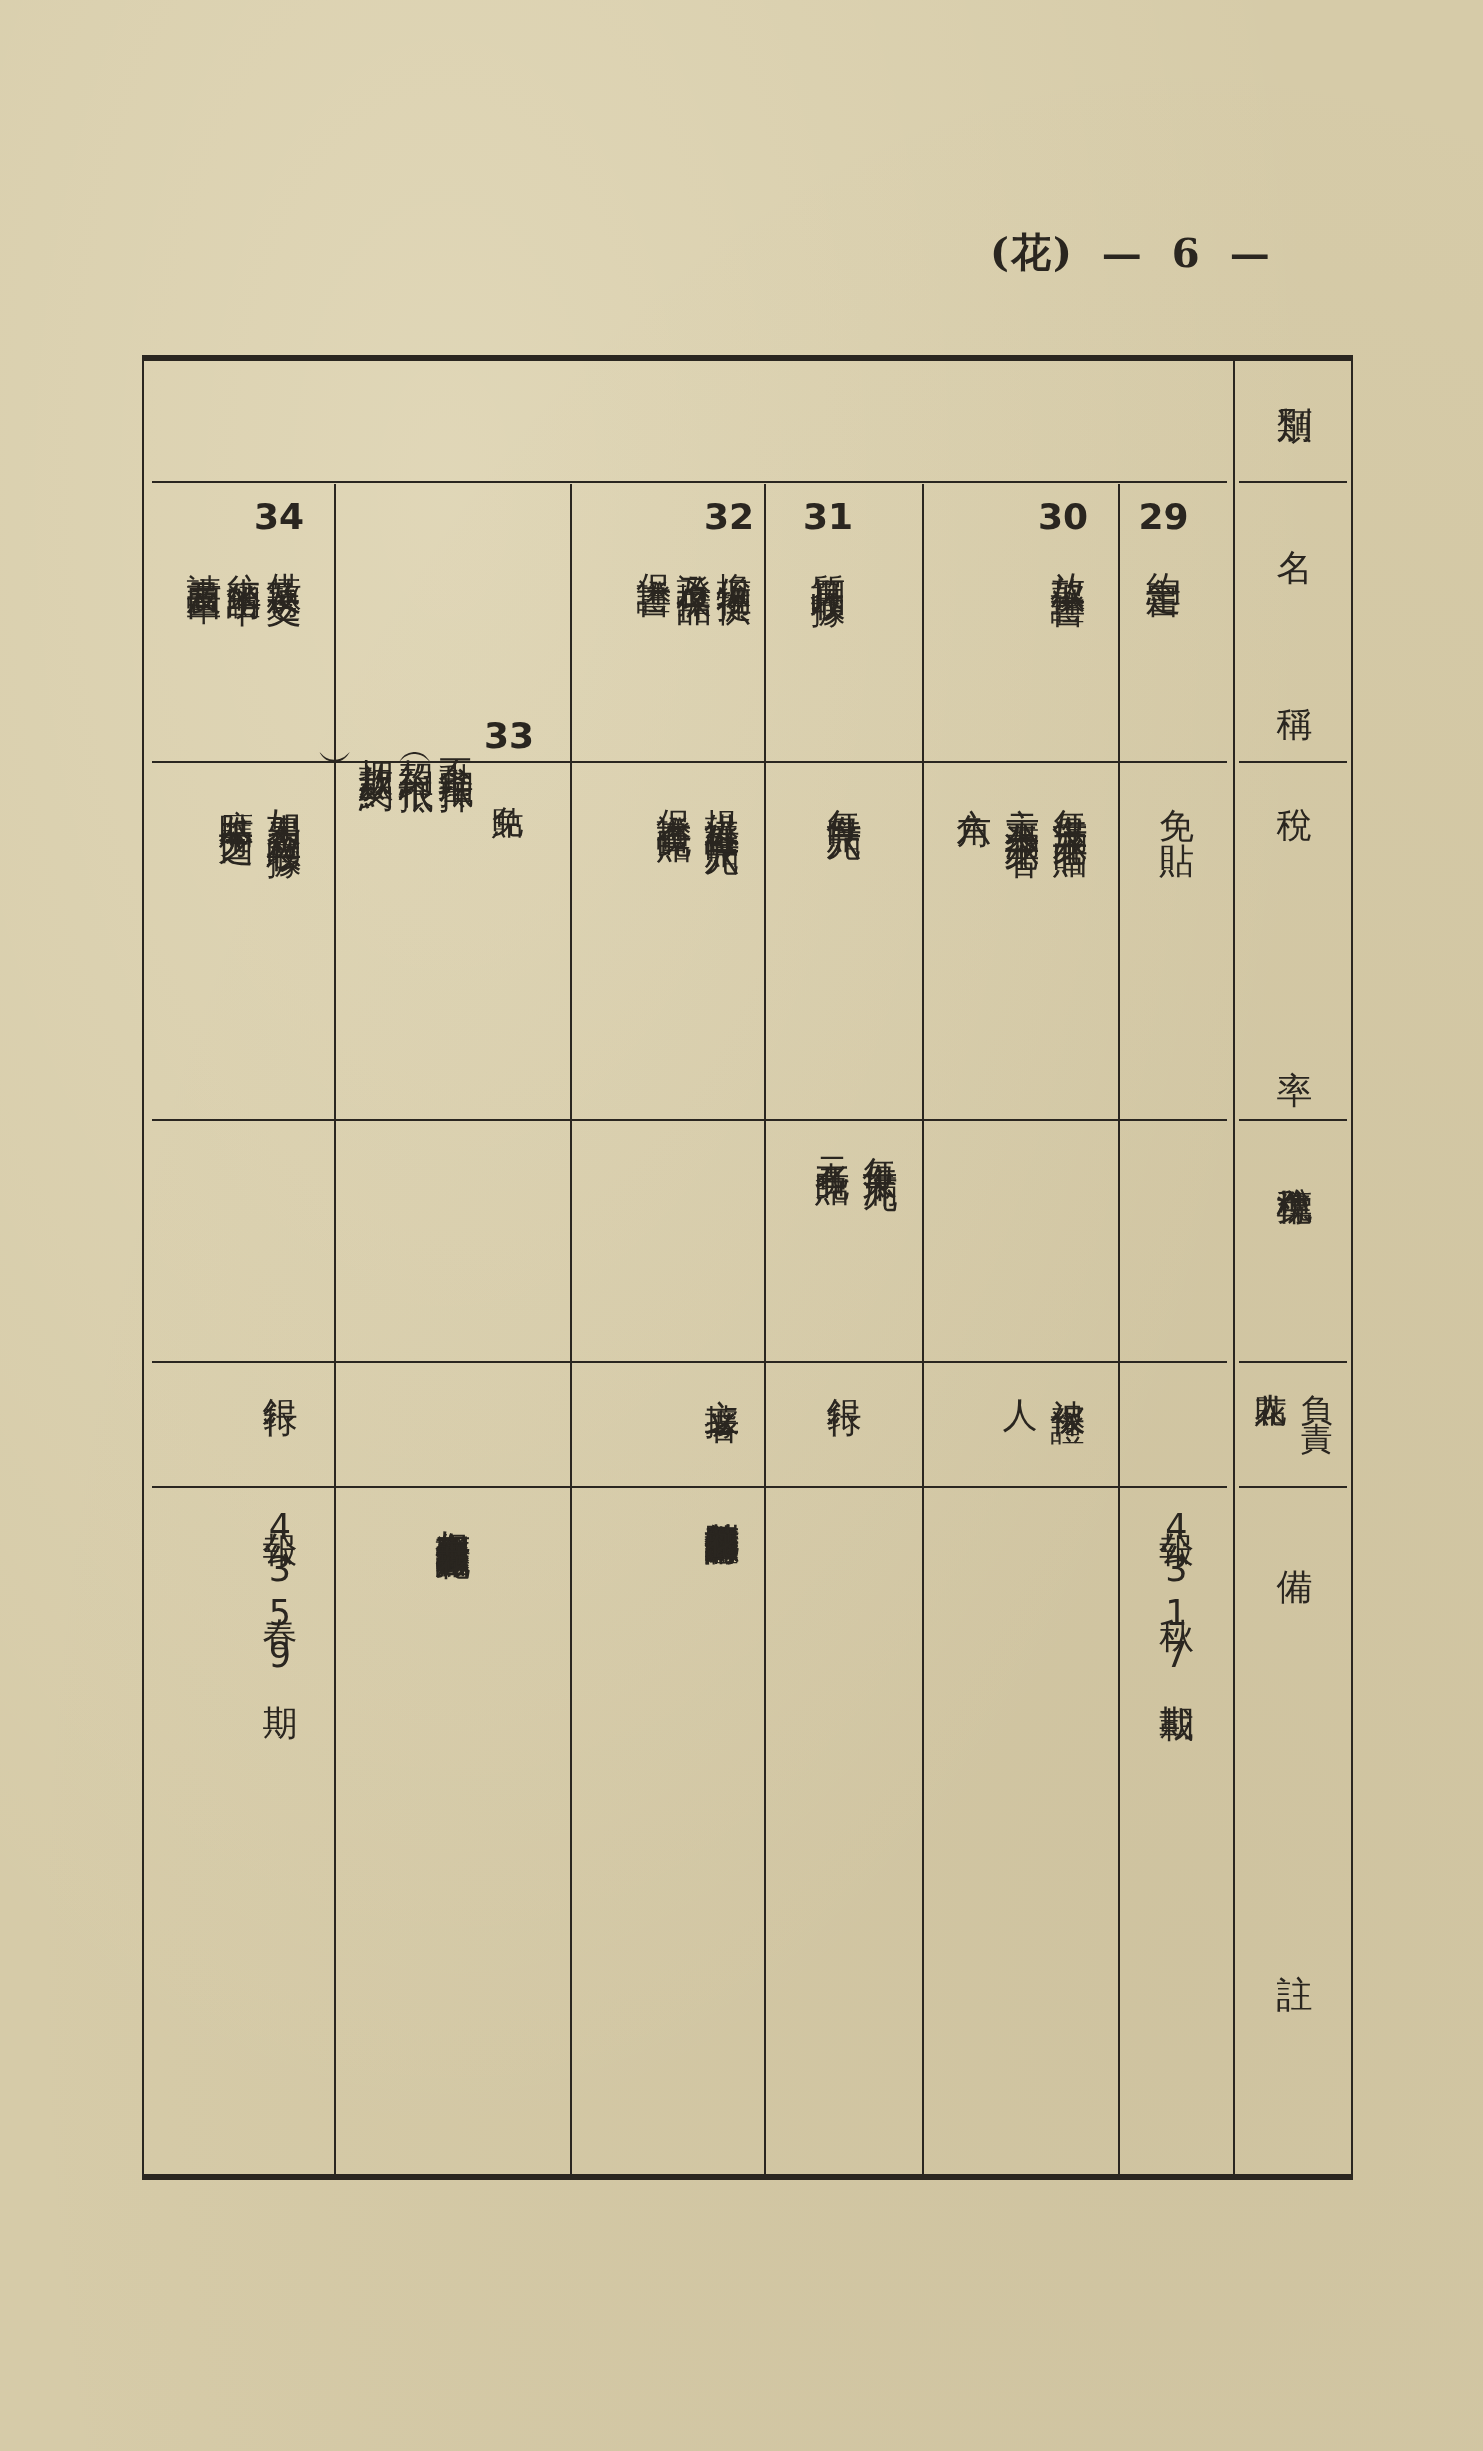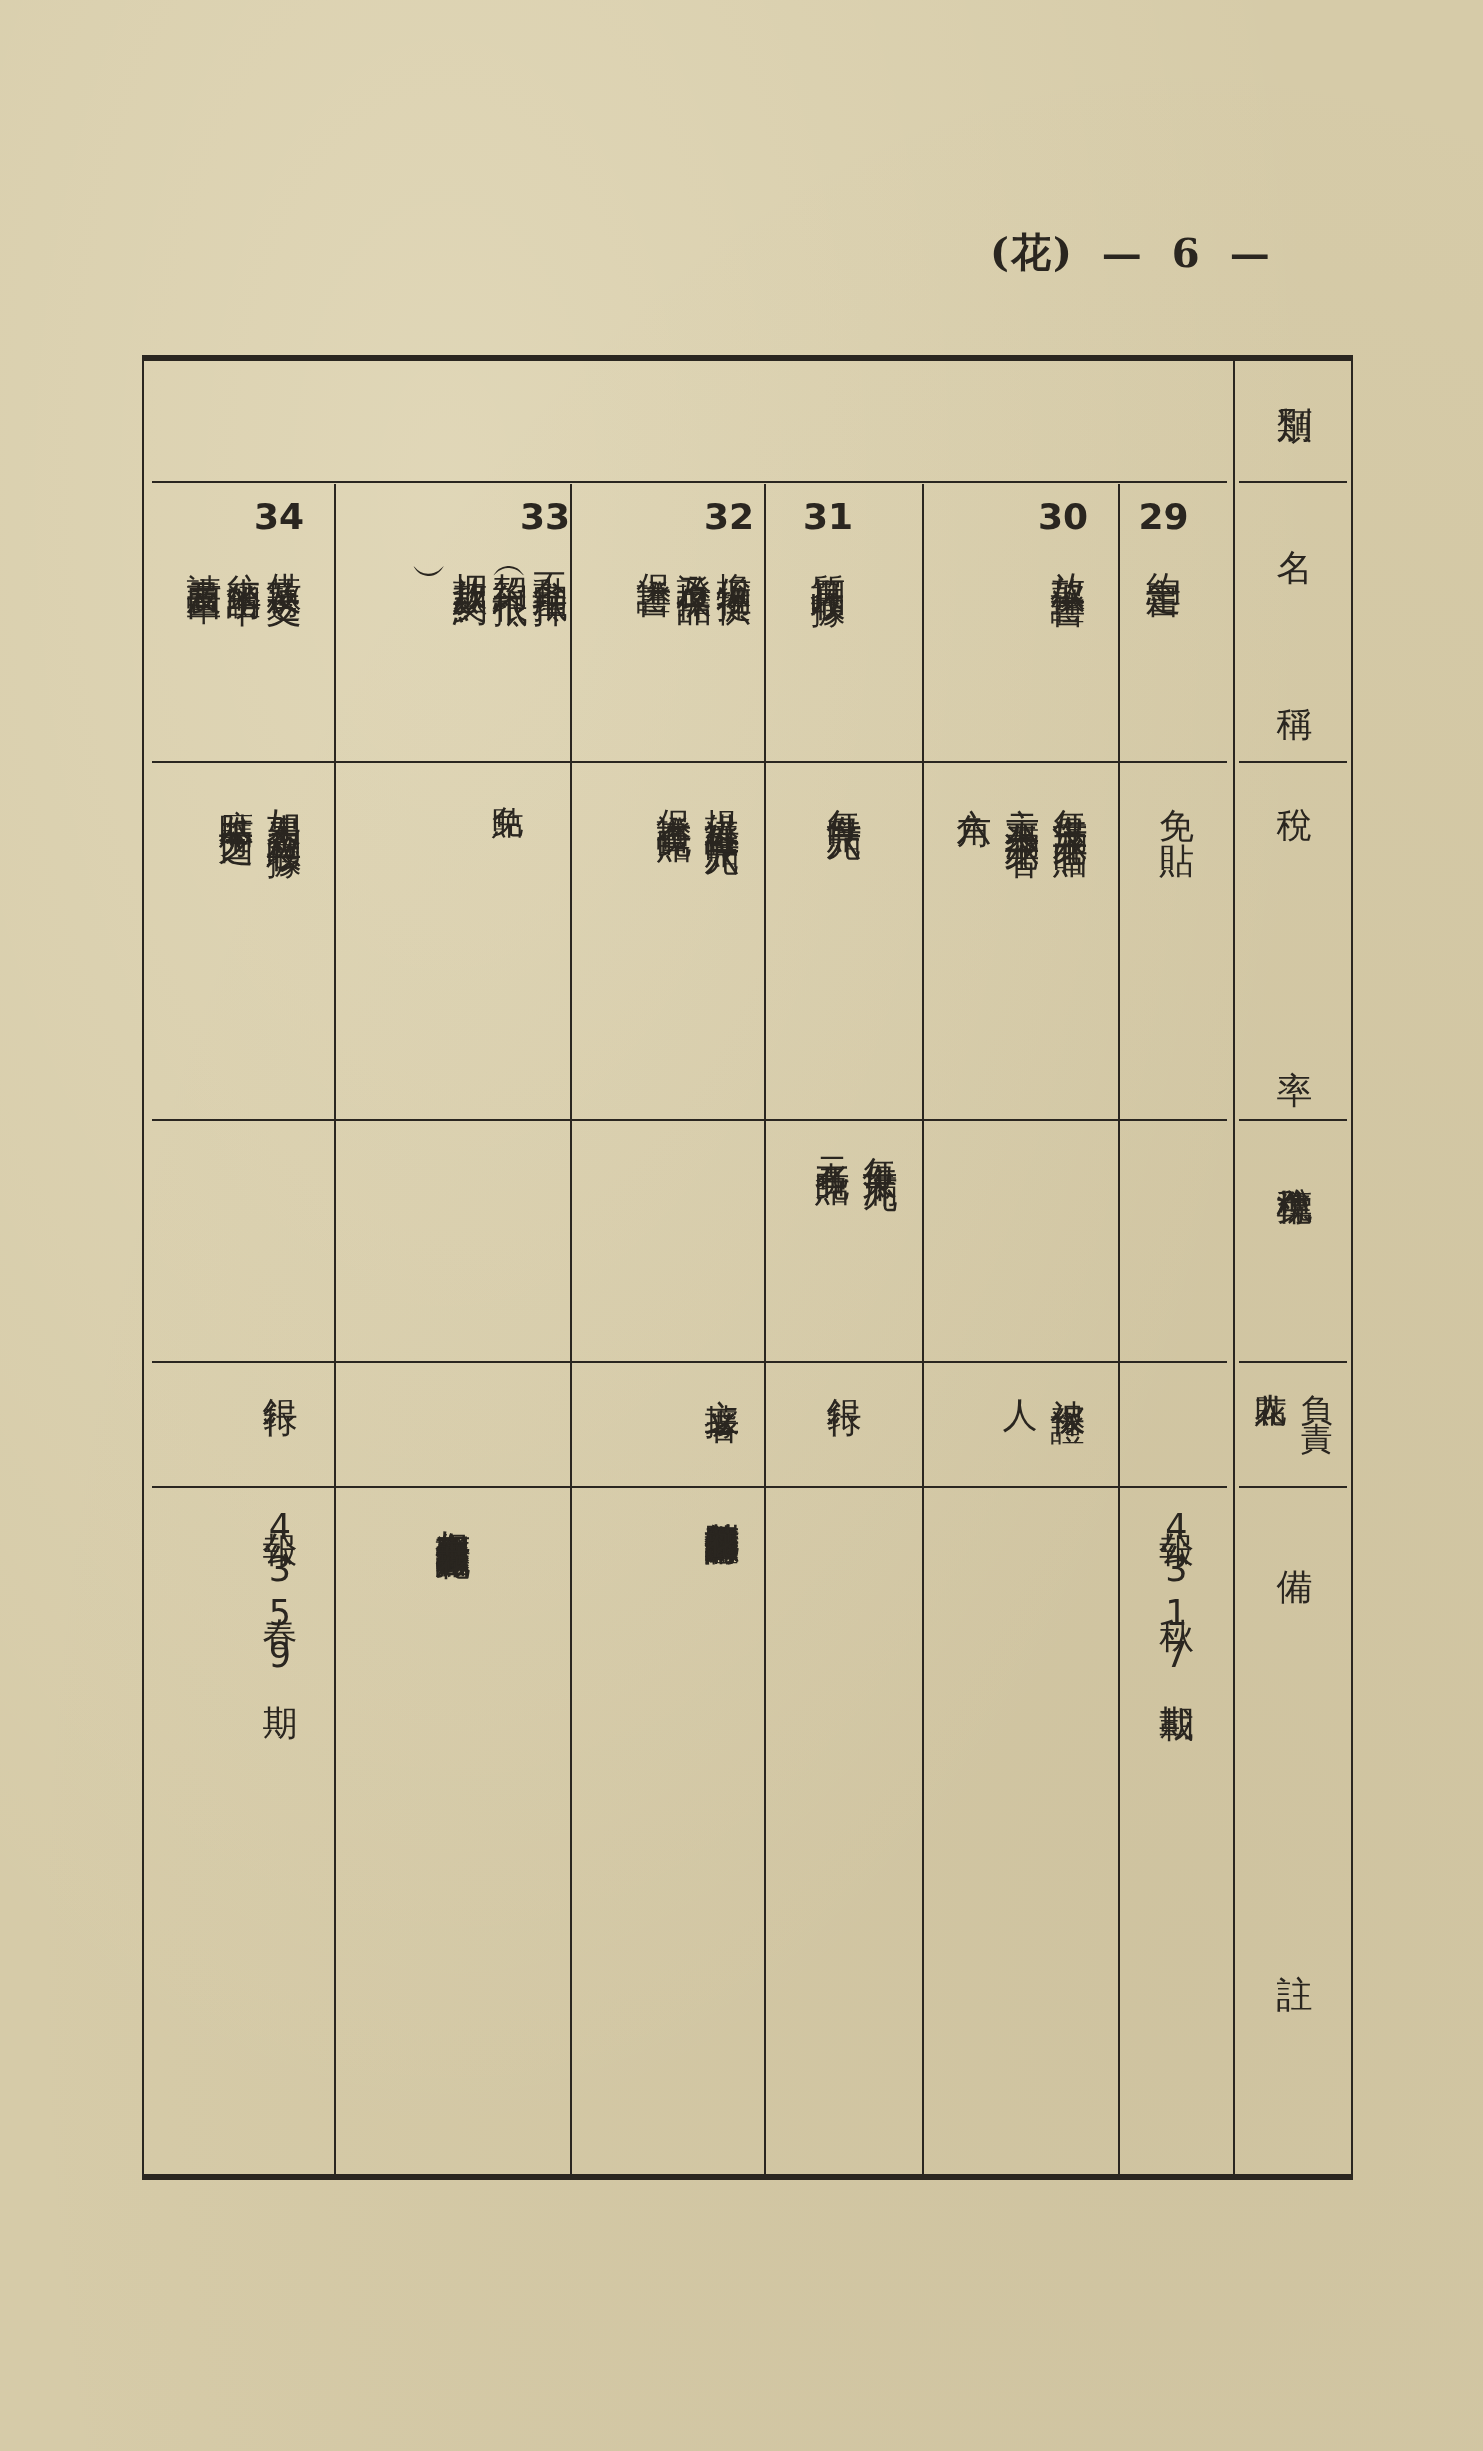--- a/index.html
+++ b/index.html
@@ -158,21 +158,21 @@
     <span class="vtext">提供證每件貼六元</span>
     <span class="vtext">保證書免貼</span>
   </div>
   <div class="cell" style="left:428px;width:192px;top:1010px;height:110px;padding-right:22px;">
     <span class="vtext">立據者</span>
   </div>
   <div class="cell" style="left:428px;width:192px;top:1142px;height:670px;padding-right:22px;">
     <span class="vtext" style="letter-spacing:-0.5px;line-height:40px;">附有保證人者應照債務保證書據例貼花</span>
   </div>
 
-  <div class="cell" style="left:192px;width:234px;top:135px;height:260px;flex-direction:column;align-items:flex-end;">
+  <div class="cell" style="left:192px;width:234px;top:135px;height:260px;align-items:flex-end;padding-right:36px;">
     <span class="num">33</span>
     <div style="display:flex;flex-direction:row-reverse;">
       <span class="vtext">不動產抵押</span>
       <span class="vtext">契約（根抵</span>
       <span class="vtext">押放款契約</span>
       <span class="vtext">）</span>
     </div>
   </div>
   <div class="cell" style="left:192px;width:234px;top:420px;height:330px;padding-right:42px;">
     <span class="vtext" style="font-size:32px;letter-spacing:0;">免貼</span>

